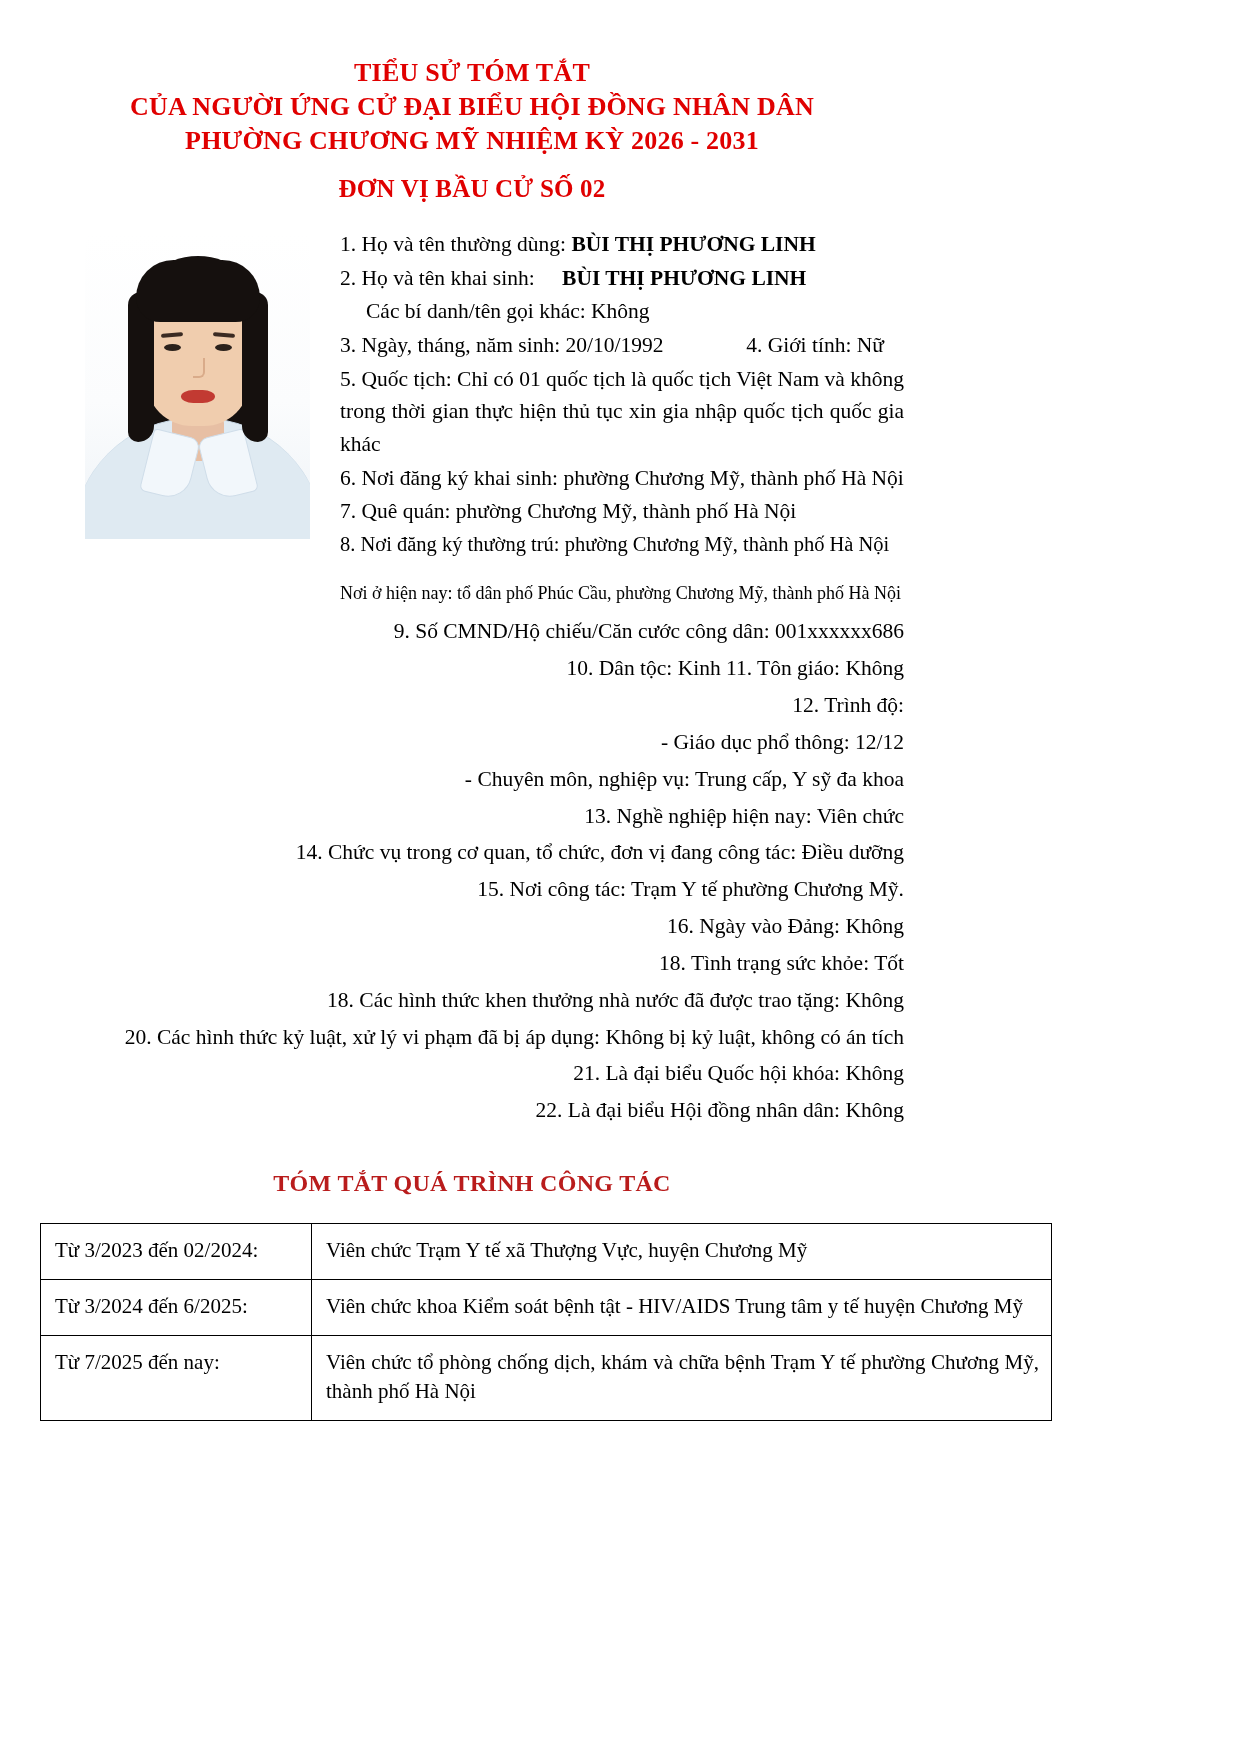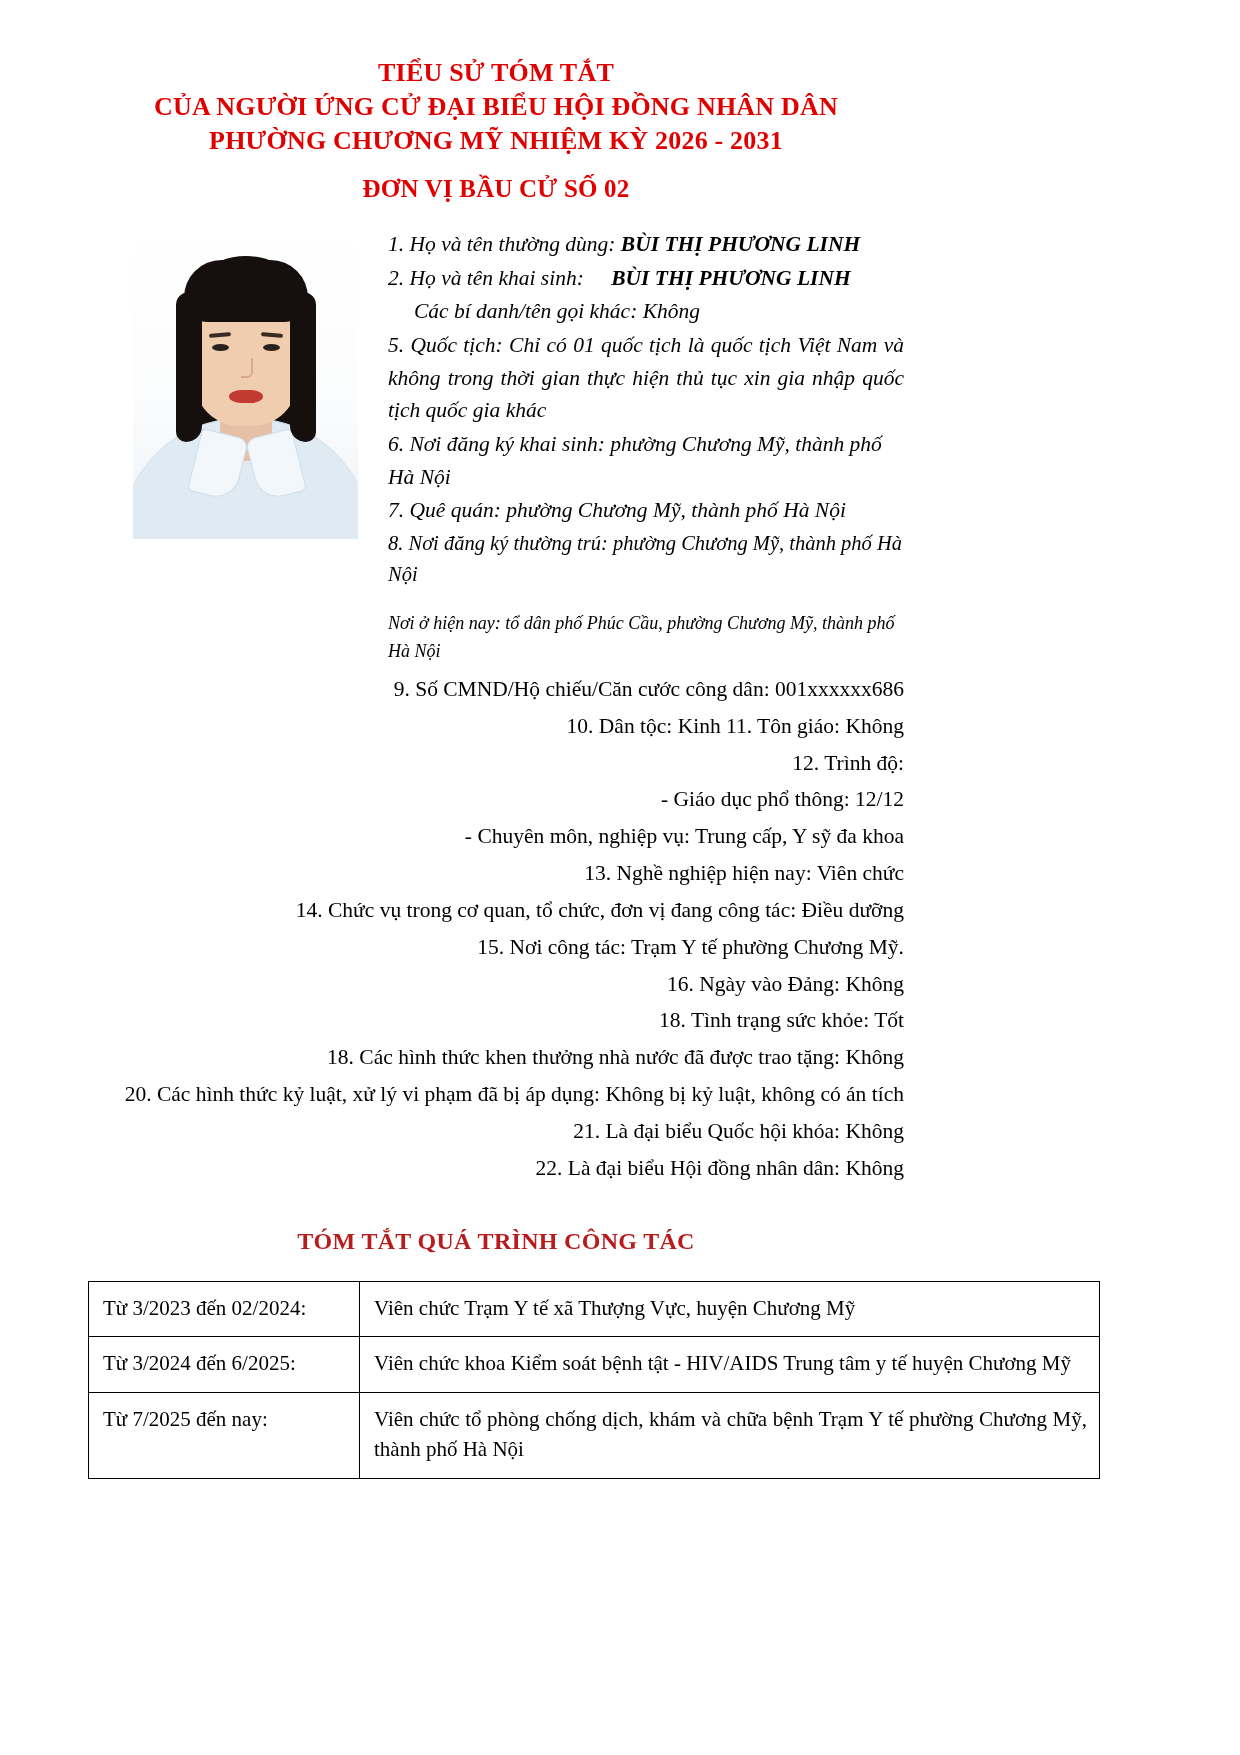--- a/index.html
+++ b/index.html
@@ -12,21 +12,21 @@
     min-height: 1755px;
     font-family: "Liberation Serif", "DejaVu Serif", serif;
     color: #000000;
     -webkit-font-smoothing: antialiased;
   }
   .page {
     position: relative;
     width: 1004px;
     min-height: 1755px;
     box-sizing: border-box;
-    padding: 56px 100px 40px 88px;
+    padding: 56px 100px 40px 40px;
   }
 
   
   .doc-header {
     text-align: center;
     color: #e00000;
     font-weight: bold;
     line-height: 1.30;
     font-size: 26px;
     letter-spacing: 0.2px;
@@ -147,21 +147,20 @@
     width: 34px; height: 13px;
     margin-left: -17px;
     background: #c23a32;
     border-radius: 17px / 9px;
   }
 
   .fields-right {
     margin-left: 300px;
     font-size: 21.5px;
     line-height: 1.52;
-    font-style: italic;
   }
   .fields-right .row { margin-bottom: 1px; }
   .fields-right .indent { padding-left: 26px; }
   .name-strong { font-weight: bold; }
   .name-strong-sp { font-weight: bold; padding-left: 22px; }
   .justified {
     text-align: justify;
     text-justify: inter-word;
   }
   .gap-gender { display: inline-block; width: 72px; }
@@ -254,20 +253,27 @@
       <div class="row">
         <span>2. Họ và tên khai sinh:</span>
         <span class="name-strong-sp">BÙI THỊ PHƯƠNG LINH</span>
       </div>
 
       <div class="row indent">
         <span>Các bí danh/tên gọi khác:</span>
         <span>Không</span>
       </div>
 
+      <div class="row">
+        <span>3. Ngày, tháng, năm sinh:</span>
+        <span>20/10/1992</span>
+        <span class="gap-gender"></span>
+        <span>4. Giới tính:</span>
+        <span>Nữ</span>
+      </div>
 
       <div class="row justified">
         <span>5. Quốc tịch:</span>
         <span>Chỉ có 01 quốc tịch là quốc tịch Việt Nam và không trong thời gian thực hiện thủ tục xin gia nhập quốc tịch quốc gia khác</span>
       </div>
 
       <div class="row">
         <span>6. Nơi đăng ký khai sinh:</span>
         <span>phường Chương Mỹ, thành phố Hà Nội</span>
       </div>

